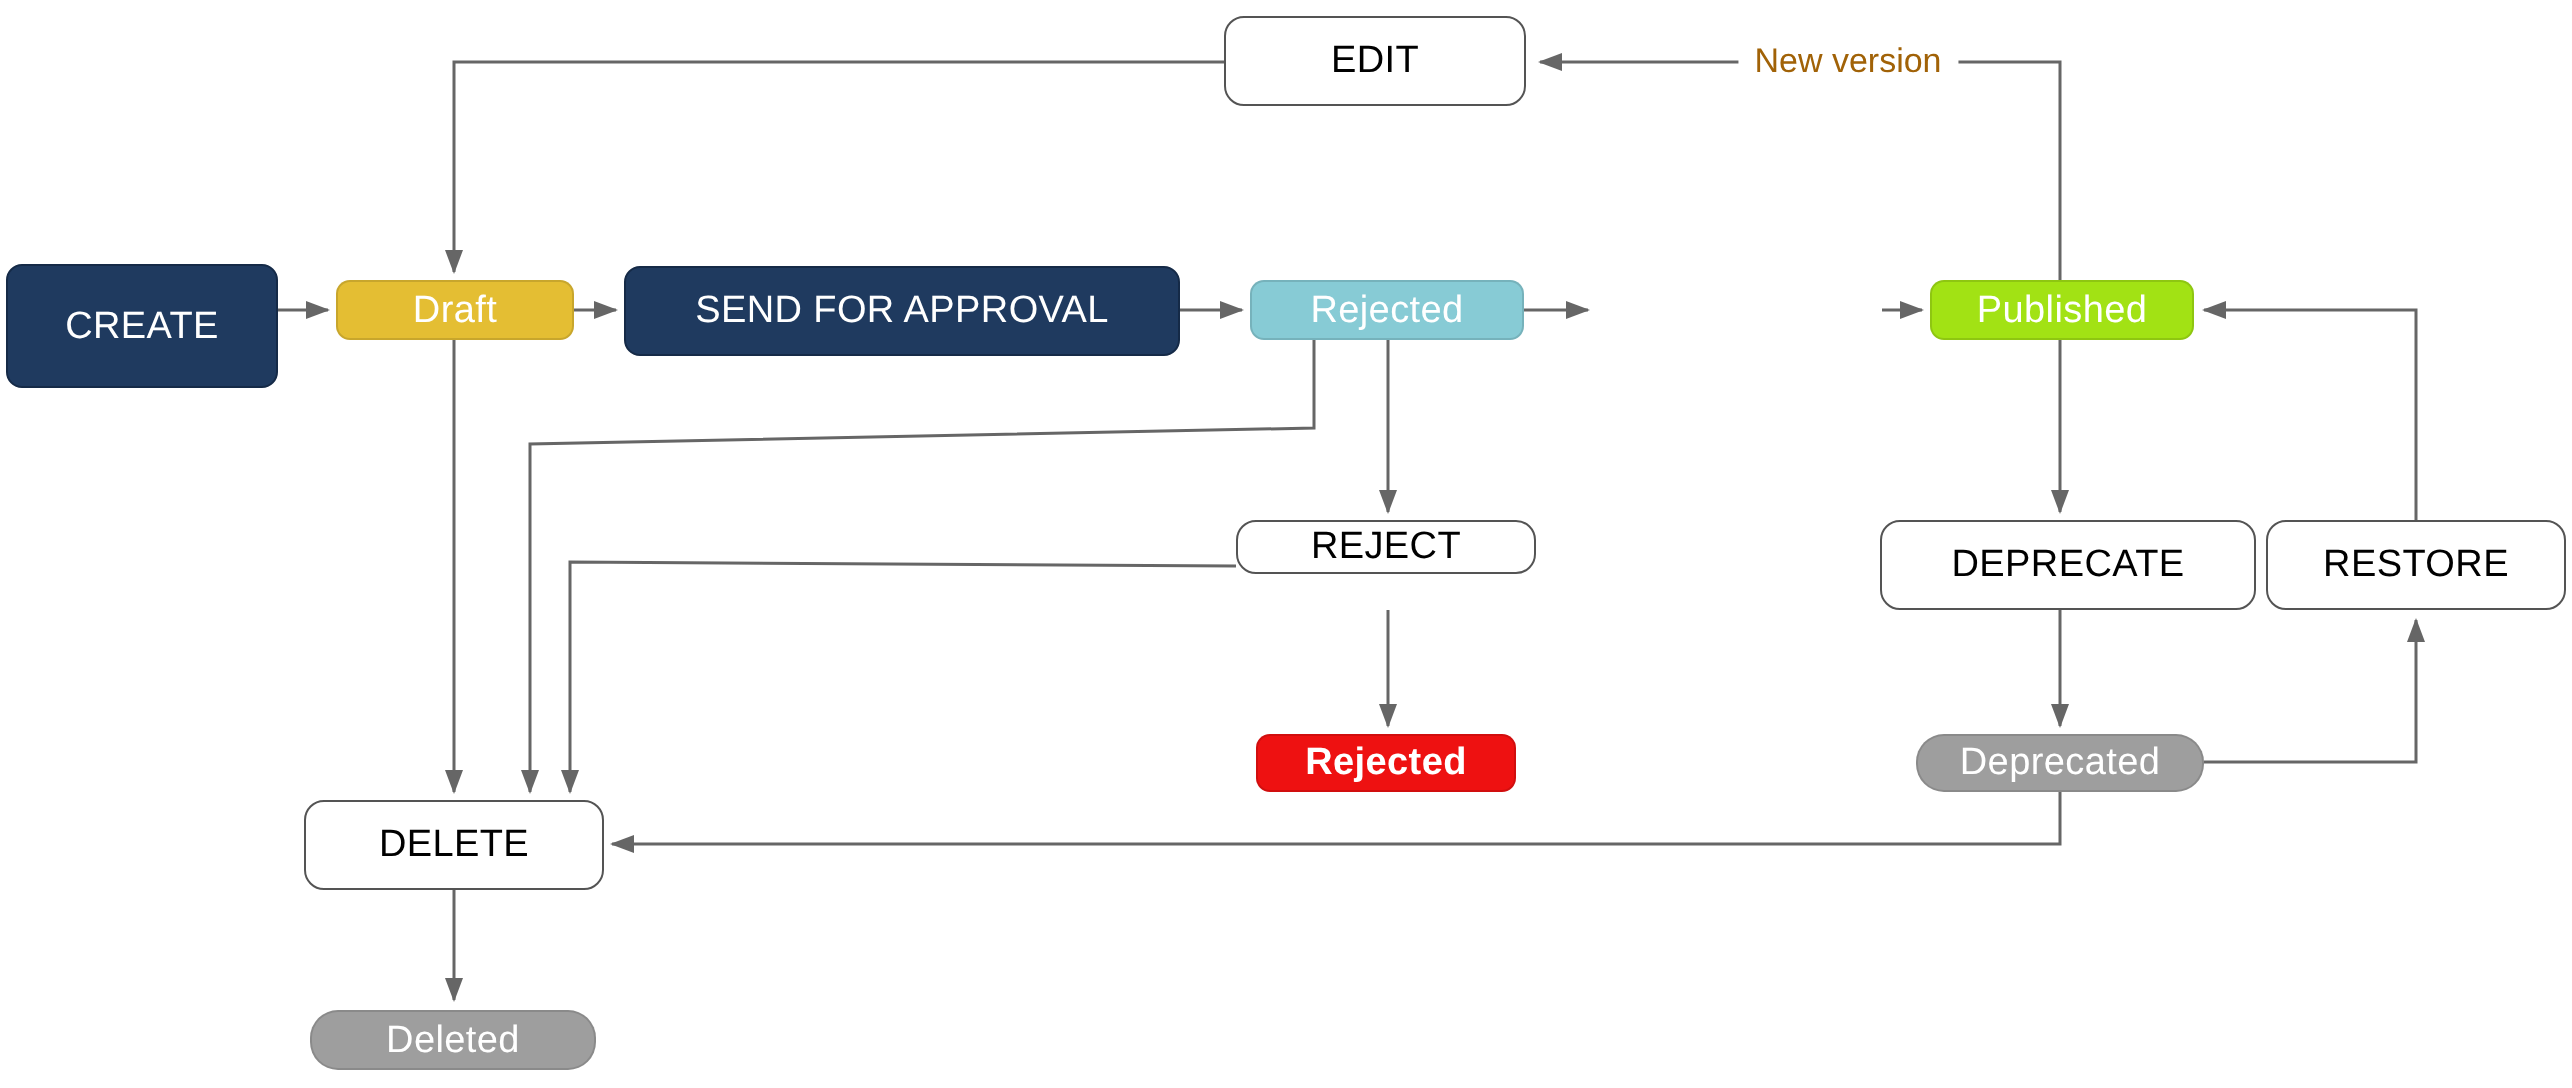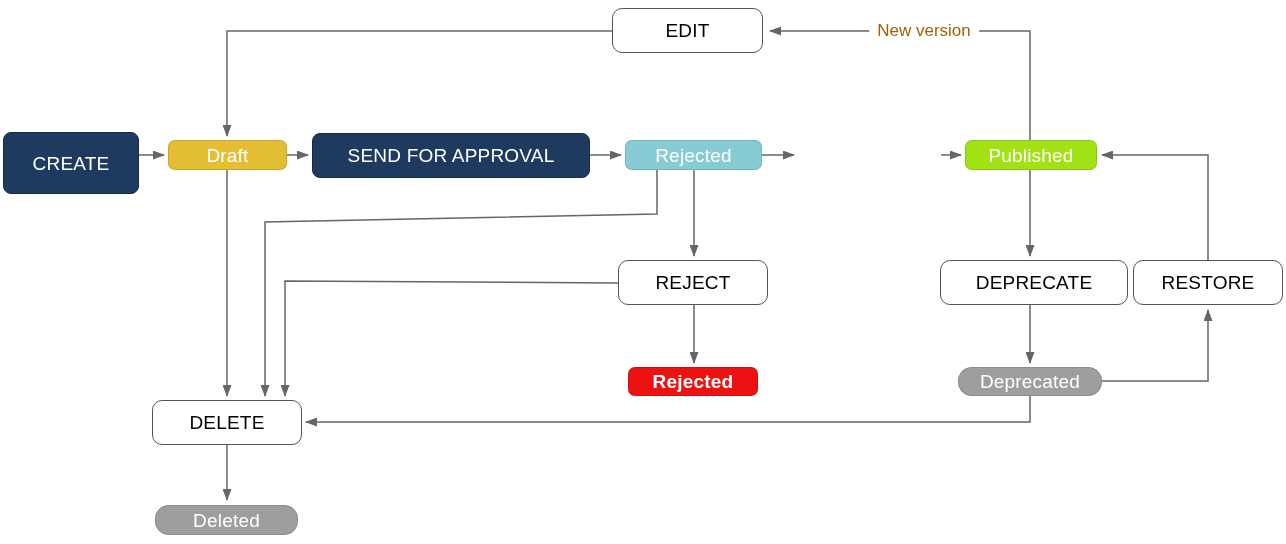--- a/index.html
+++ b/index.html
@@ -71,21 +71,21 @@
 
   <div class="node action-primary" style="left:312px;top:133px;width:278px;height:45px">SEND FOR APPROVAL</div>
 
   <div class="node state state-teal" style="left:625px;top:140px;width:137px;height:30px">Rejected</div>
 
 
   <div class="node state state-lime" style="left:965px;top:140px;width:132px;height:30px">Published</div>
 
   <div class="node action-plain" style="left:612px;top:8px;width:151px;height:45px">EDIT</div>
 
-  <div class="node action-plain" style="left:618px;top:260px;width:150px;height:45px">REJECT</div>
+  <div class="node action-plain" style="left:618px;top:260px;width:150px;height:27px">REJECT</div>
 
   <div class="node action-plain" style="left:940px;top:260px;width:188px;height:45px">DEPRECATE</div>
 
   <div class="node action-plain" style="left:1133px;top:260px;width:150px;height:45px">RESTORE</div>
 
   <div class="node state state-red" style="left:628px;top:367px;width:130px;height:29px">Rejected</div>
 
   <div class="node state state-gray" style="left:958px;top:367px;width:144px;height:29px">Deprecated</div>
 
   <div class="node action-plain" style="left:152px;top:400px;width:150px;height:45px">DELETE</div>

